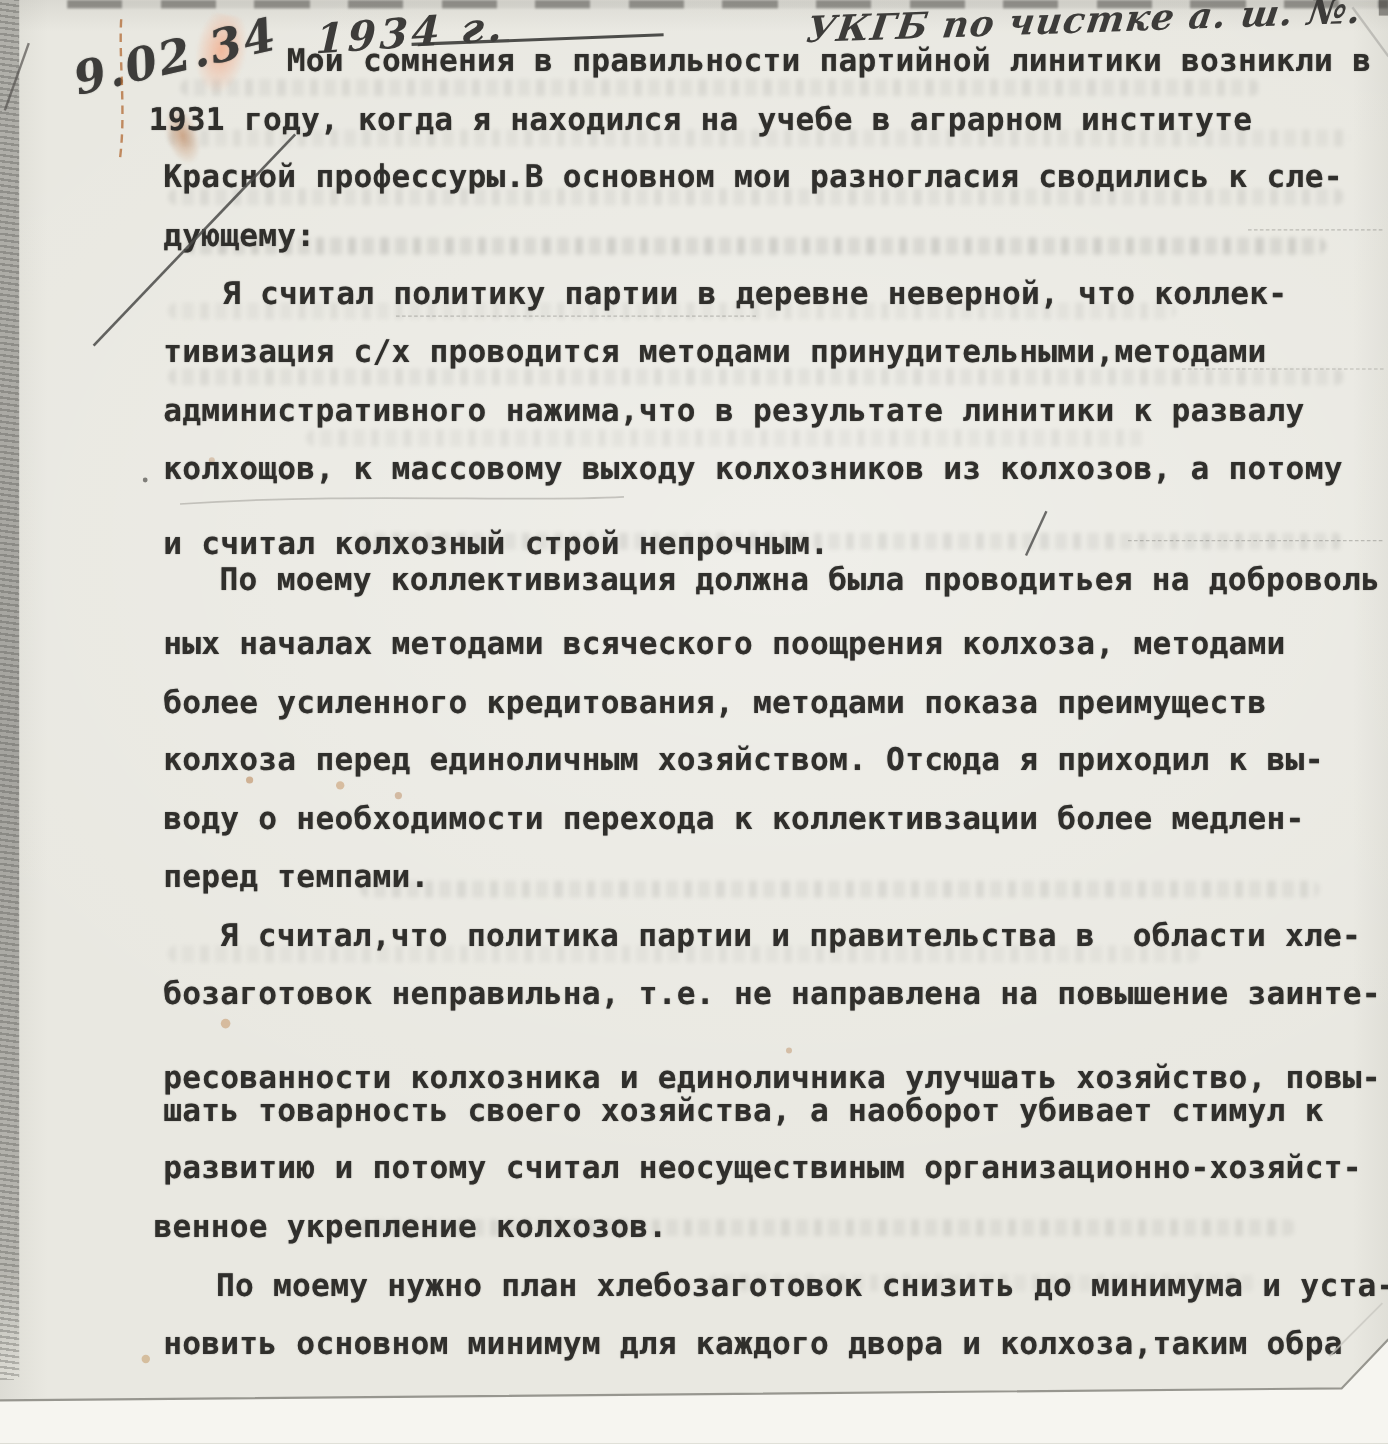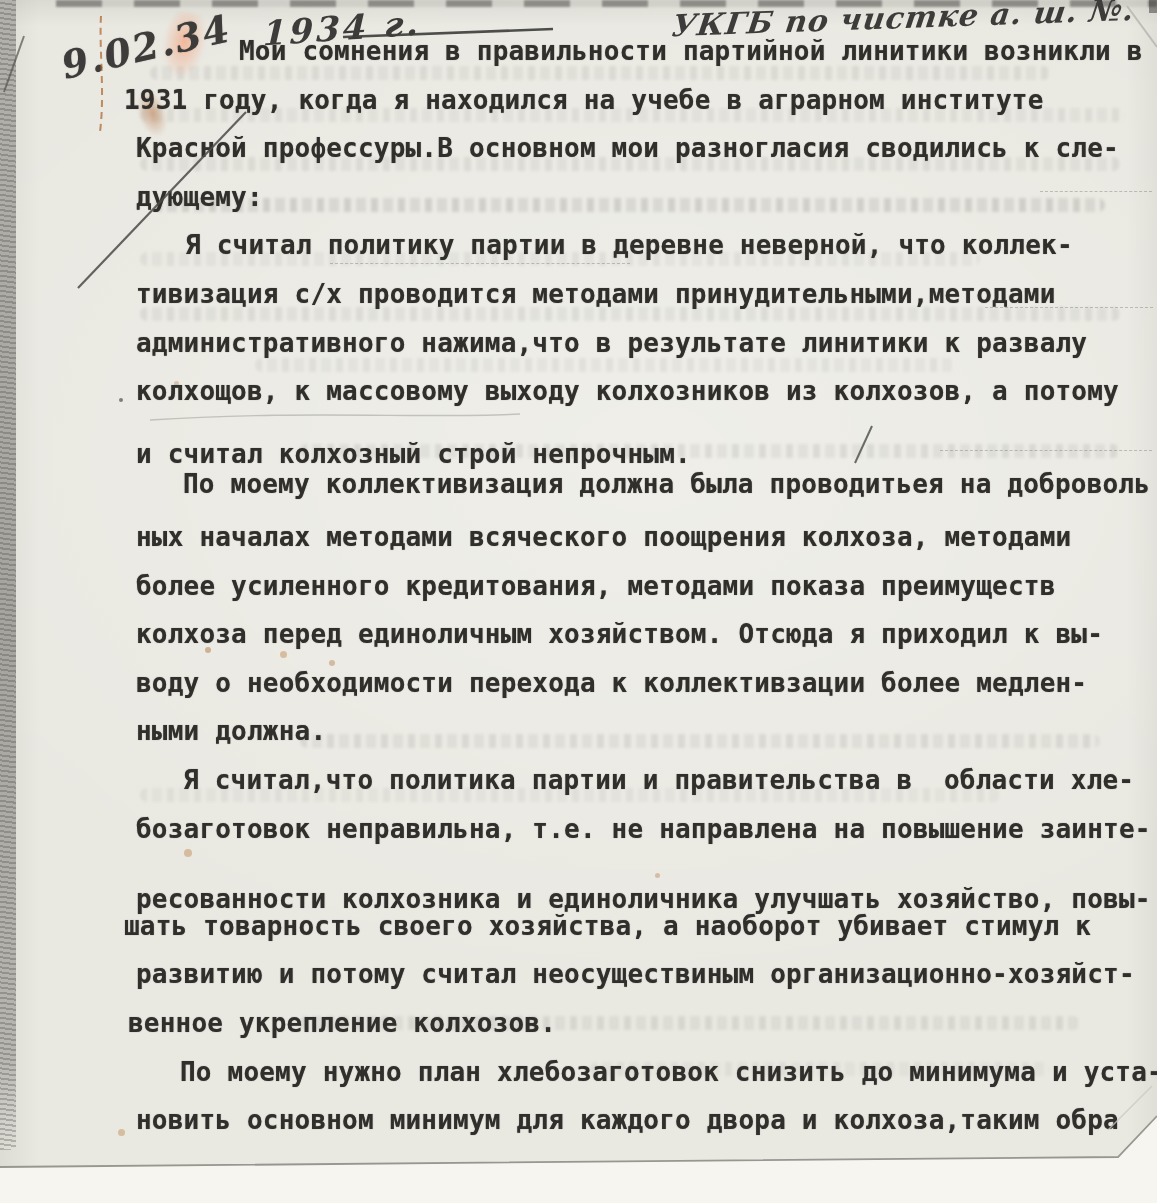--- a/index.html
+++ b/index.html
@@ -111,25 +111,25 @@
       <div class="typedline" style="left: 185px; top: 230.4px;">Я считал политику партии в деревне неверной, что коллек-</div>
       <div class="typedline" style="left: 136px; top: 279px;">тивизация с/х проводится методами принудительными,методами</div>
       <div class="typedline" style="left: 136px; top: 327.6px;">административного нажима,что в результате линитики к развалу</div>
       <div class="typedline" style="left: 136px; top: 376.2px;">колхощов, к массовому выходу колхозников из колхозов, а потому</div>
       <div class="typedline" style="left: 136px; top: 424.8px; margin-top: 14px;">и считал колхозный строй непрочным.</div>
       <div class="typedline" style="left: 183px; top: 469px;">По моему коллективизация должна была проводитьея на доброволь</div>
       <div class="typedline" style="left: 136px; top: 522px;">ных началах методами всяческого поощрения колхоза, методами</div>
       <div class="typedline" style="left: 136px; top: 570.6px;">более усиленного кредитования, методами показа преимуществ</div>
       <div class="typedline" style="left: 136px; top: 619.2px;">колхоза перед единоличным хозяйством. Отсюда я приходил к вы-</div>
       <div class="typedline" style="left: 136px; top: 667.8px;">воду о необходимости перехода к коллективзации более медлен-</div>
-      <div class="typedline" style="left: 136px; top: 716.4px;">ными должна.</div>
+      <div class="typedline" style="left: 136px; top: 716.4px;">перед темпами.</div>
       <div class="typedline" style="left: 183px; top: 765px;">Я считал,что политика партии и правительства в  области хле-</div>
       <div class="typedline" style="left: 136px; top: 813.6px;">бозаготовок неправильна, т.е. не направлена на повышение заинте-</div>
       <div class="typedline" style="left: 136px; top: 884px;">ресованности колхозника и единоличника улучшать хозяйство, повы-</div>
-      <div class="typedline" style="left: 124px; top: 910.8px; text-align: right;">шать товарность своего хозяйства, а наоборот убивает стимул к</div>
+      <div class="typedline" style="left: 136px; top: 910.8px; text-align: right;">шать товарность своего хозяйства, а наоборот убивает стимул к</div>
       <div class="typedline" style="left: 136px; top: 959.4px;">развитию и потому считал неосуществиным организационно-хозяйст-</div>
       <div class="typedline" style="left: 128px; top: 1008px;">венное укрепление колхозов.</div>
       <div class="typedline" style="left: 180px; top: 1056.6px;">По моему нужно план хлебозаготовок снизить до минимума и уста-</div>
       <div class="typedline" style="left: 136px; top: 1105.2px;">новить основном минимум для каждого двора и колхоза,таким обра</div>
     </div>
 
   <svg class="overlay" width="1157" height="1203" viewBox="0 0 1157 1203">
     <path d="M246,112 L78,288" stroke="#4a4a48" stroke-width="2.2" opacity=".85" fill="none"></path>
     <path d="M343,37 L553,29" stroke="#3c3c3a" stroke-width="2.6" opacity=".9" fill="none"></path>
     <path d="M24,36 L4,92" stroke="#555350" stroke-width="2" opacity=".7" fill="none"></path>

